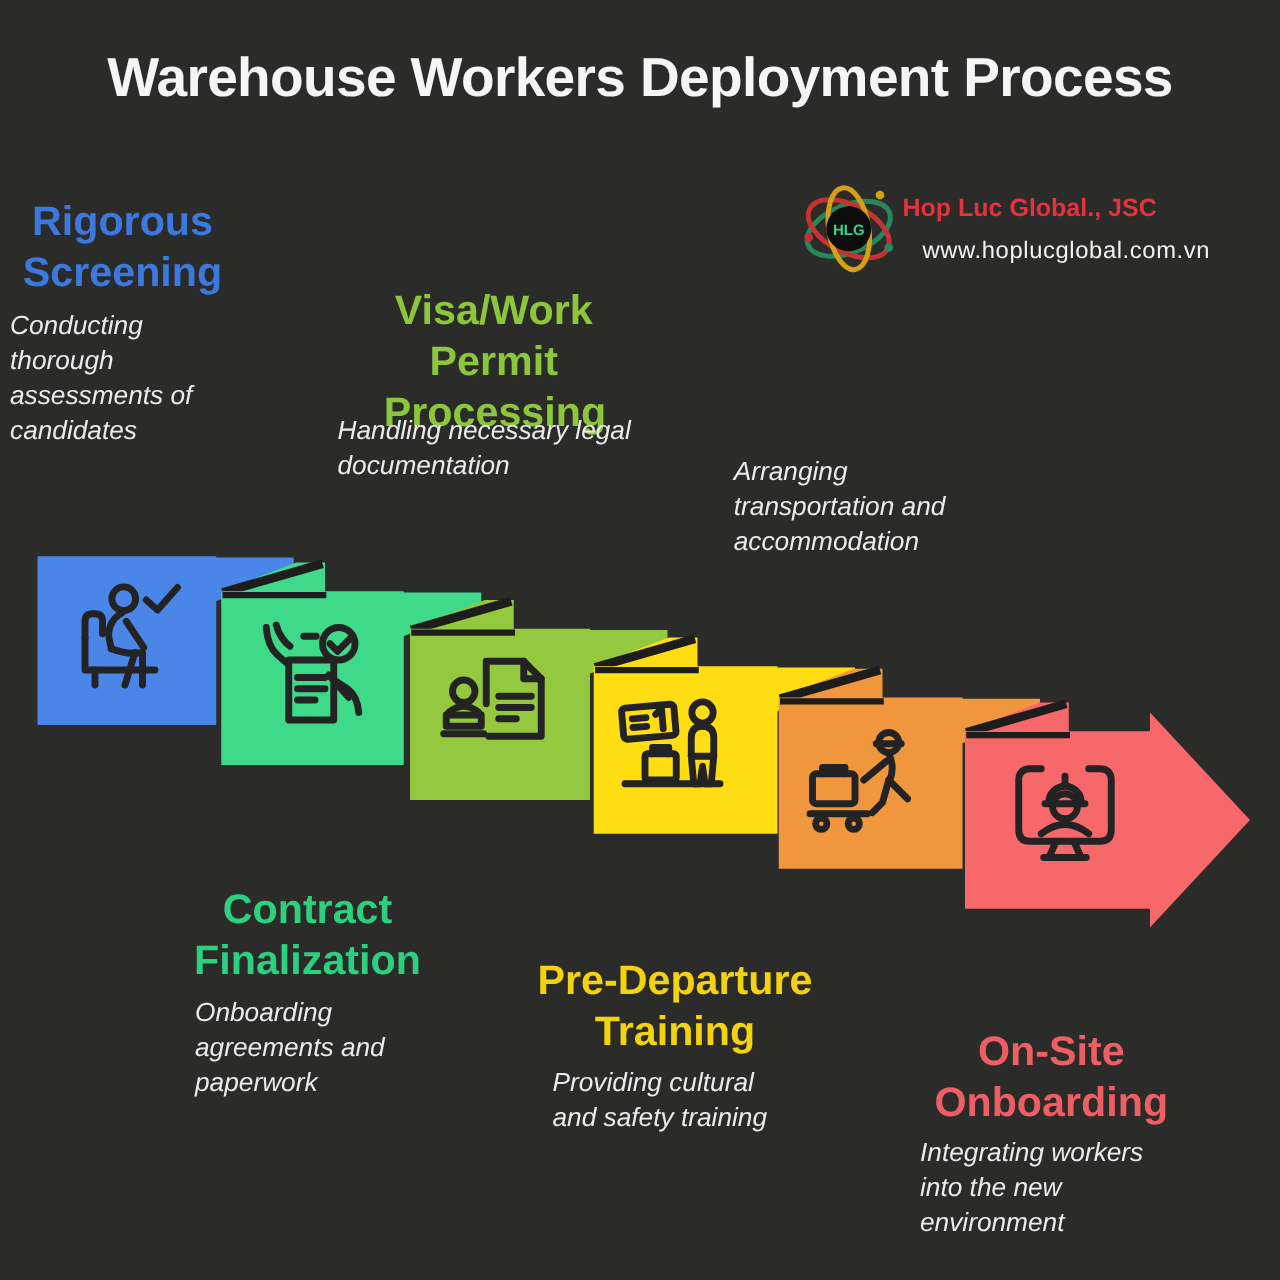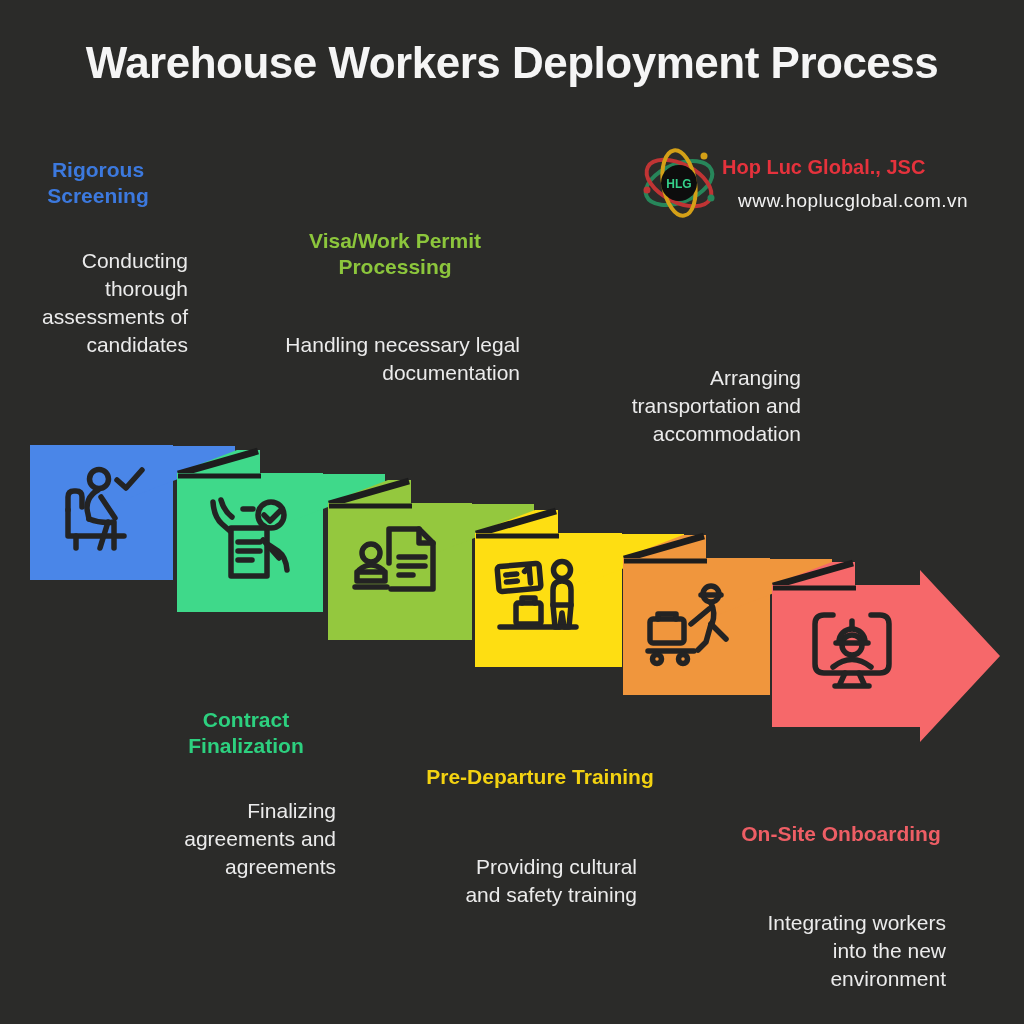--- a/index.html
+++ b/index.html
@@ -3,24 +3,24 @@
 <meta charset="utf-8">
 <style>
   * { margin:0; padding:0; box-sizing:border-box; }
   html,body { width:1024px; height:1024px; }
   body { font-family:"Liberation Sans","DejaVu Sans",sans-serif; overflow:hidden; }
   #stage { position:relative; width:1024px; height:1024px; overflow:hidden; }
 
   .title { position:absolute; top:38px; left:0; width:1024px; text-align:center;
            font-size:44px; font-weight:700; letter-spacing:-0.5px; }
 
-  .step-head { position:absolute; font-size:21px; font-weight:700; line-height:1.24;
+  .step-head { position:absolute; font-size:33px; font-weight:700; line-height:1.24;
                text-align:center; }
   .step-desc { position:absolute; font-size:21px; font-weight:400; line-height:1.34;
-               text-align:right; }
+               text-align:left;font-style:italic; }
 
   .logo { position:absolute; left:636px; top:138px; width:330px; height:90px; }
   .logo-icon { position:absolute; left:4px; top:4px; }
   .brand { position:absolute; left:86px; top:18px; font-size:20px; font-weight:700;
            white-space:nowrap; }
   .site  { position:absolute; left:102px; top:52px; font-size:19px; font-weight:400;
            white-space:nowrap; letter-spacing:0.5px; }
 
   svg.ribbon { position:absolute; left:0; top:0; }
   .licon { fill:none; stroke-width:5.5; stroke-linecap:round; stroke-linejoin:round; }
@@ -50,24 +50,24 @@
     <div class="brand" style="color: rgb(229, 50, 60);">Hop Luc Global., JSC</div>
     <div class="site" style="color: rgb(242, 242, 242);">www.hoplucglobal.com.vn</div>
   </div>
 
   <div class="step-head" style="left: 6px; top: 157px; width: 184px; color: rgb(60, 121, 222);">Rigorous Screening</div>
   <div class="step-desc" style="left: 8px; top: 247px; width: 180px; color: rgb(235, 235, 235);">Conducting thorough assessments of candidates</div>
 
   <div class="step-head" style="left: 307px; top: 228px; width: 176px; color: rgb(140, 198, 60);">Visa/Work Permit Processing</div>
   <div class="step-desc" style="left: 270px; top: 331px; width: 250px; color: rgb(235, 235, 235);">Handling necessary legal documentation</div>
 
-  <div class="step-desc" style="left: 611px; top: 364px; width: 190px; color: rgb(235, 235, 235);">Arranging transportation and accommodation</div>
+  <div class="step-desc" style="left: 587px; top: 364px; width: 190px; color: rgb(235, 235, 235);">Arranging transportation and accommodation</div>
 
   <div class="step-head" style="left: 146px; top: 707px; width: 200px; color: rgb(45, 208, 127);">Contract Finalization</div>
-  <div class="step-desc" style="left: 156px; top: 797px; width: 180px; color: rgb(235, 235, 235);">Finalizing agreements and agreements</div>
+  <div class="step-desc" style="left: 156px; top: 797px; width: 180px; color: rgb(235, 235, 235);">Onboarding agreements and paperwork</div>
 
   <div class="step-head" style="left: 425px; top: 764px; width: 230px; color: rgb(243, 210, 17);">Pre-Departure Training</div>
   <div class="step-desc" style="left: 442px; top: 853px; width: 195px; color: rgb(235, 235, 235);">Providing cultural and safety training</div>
 
   <div class="step-head" style="left: 731px; top: 821px; width: 220px; color: rgb(238, 94, 101);">On-Site Onboarding</div>
   <div class="step-desc" style="left: 736px; top: 909px; width: 210px; color: rgb(235, 235, 235);">Integrating workers into the new environment</div>
 
   <svg class="ribbon" width="1024" height="1024" viewBox="0 0 1024 1024">
 
     <rect x="30" y="445" width="143" height="135" fill="#4a86e8"></rect>

